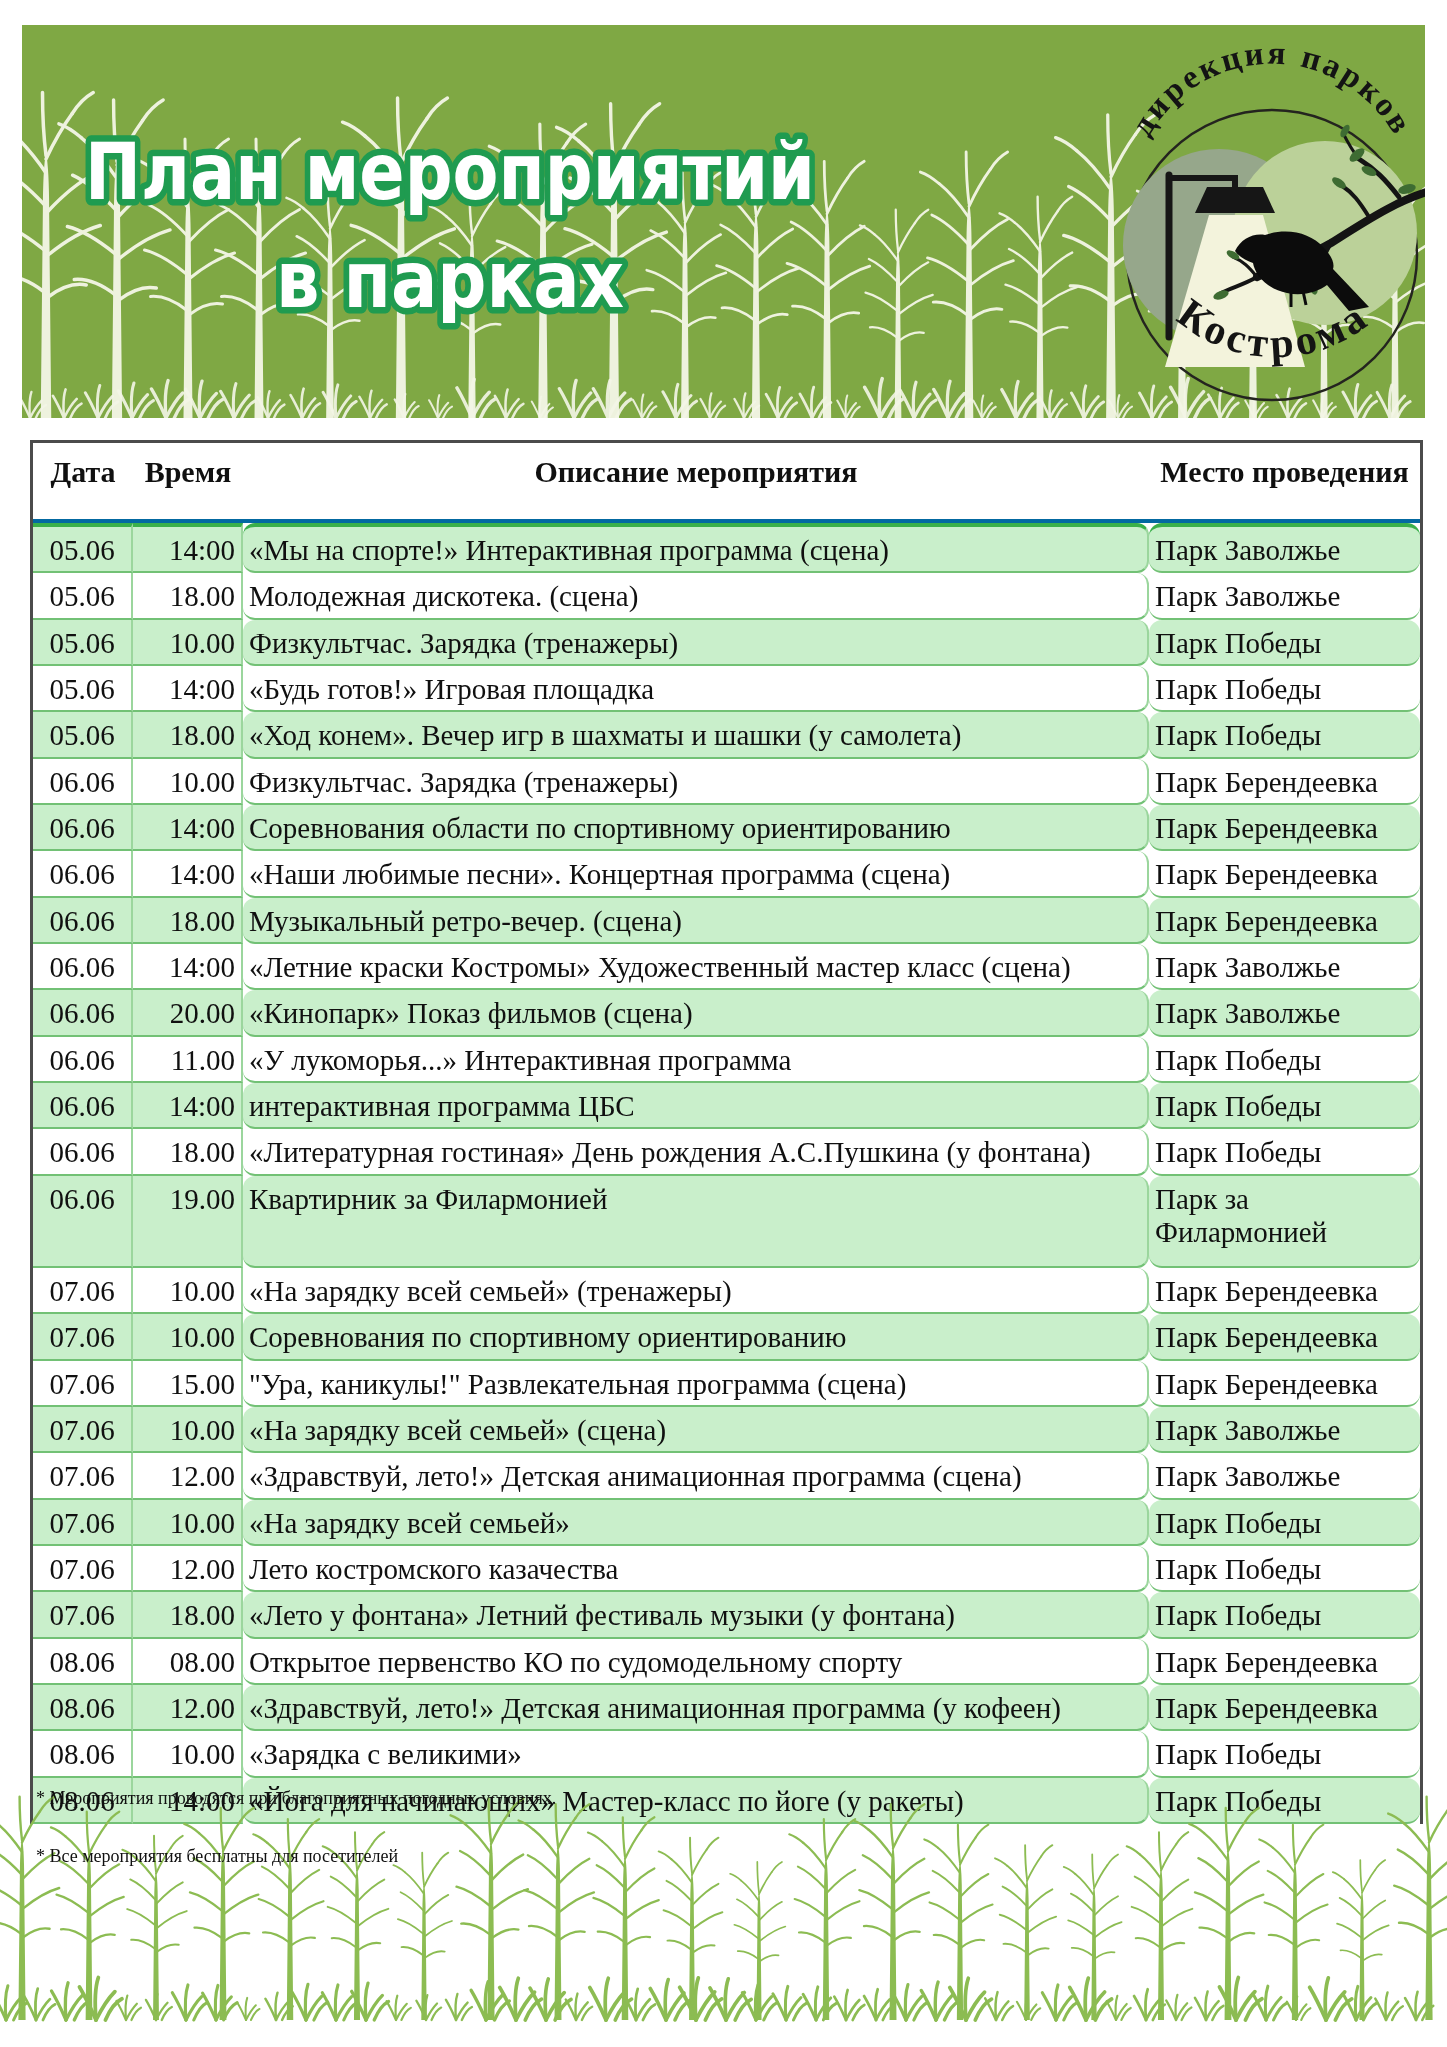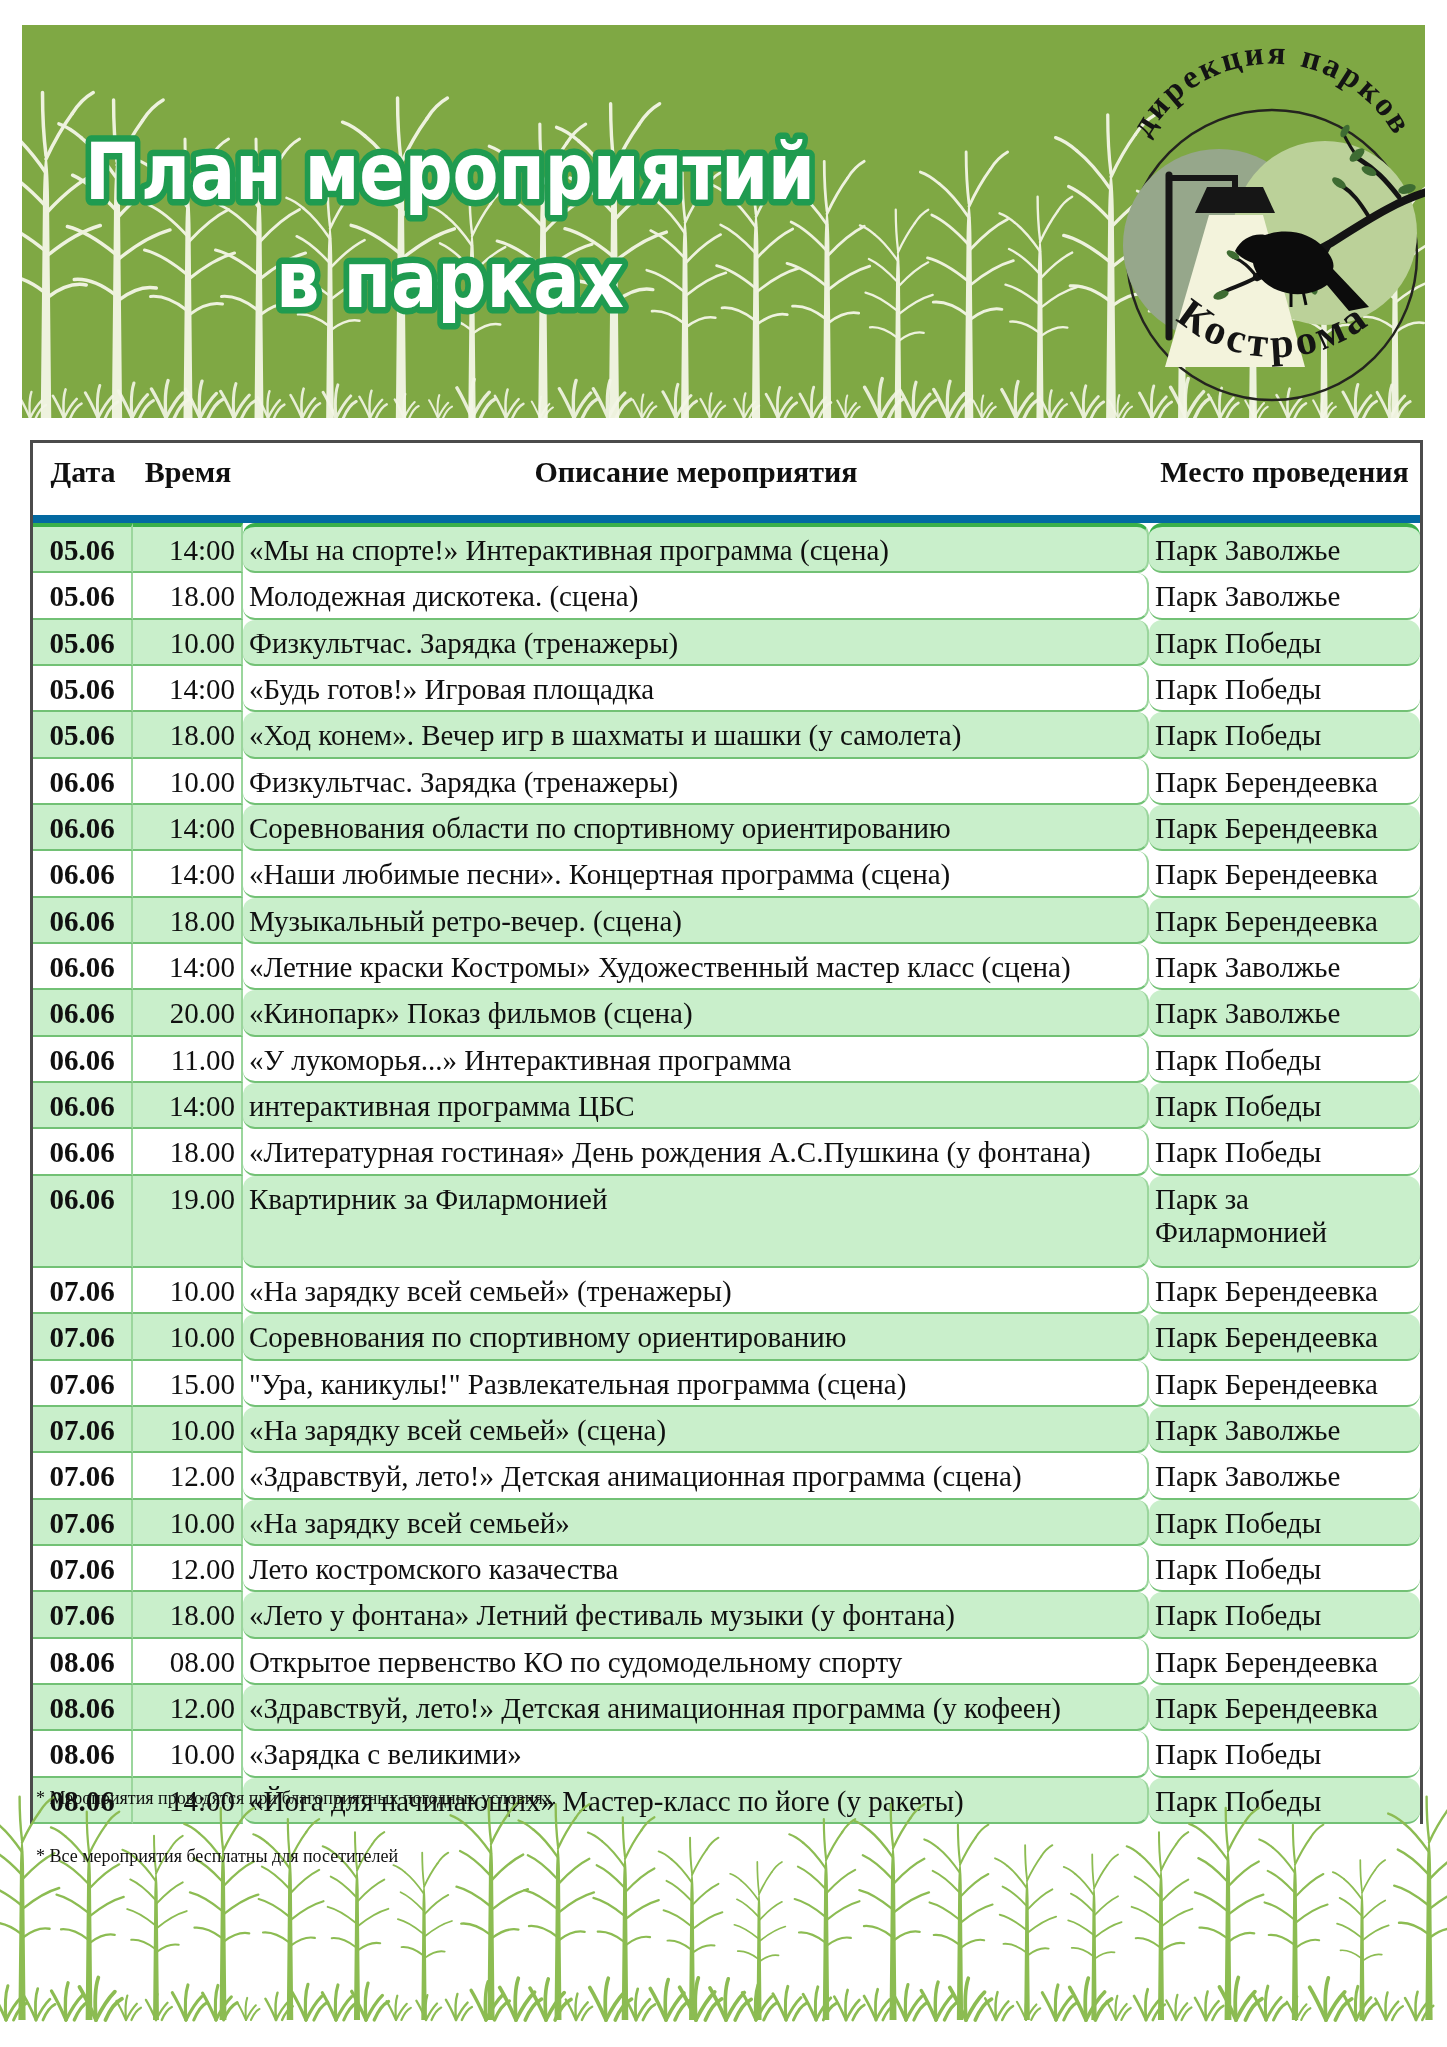--- a/index.html
+++ b/index.html
@@ -13,33 +13,33 @@
   
   table.events{
     position:absolute;left:30px;top:440px;width:1387px;
     border-collapse:separate;border-spacing:0;table-layout:fixed;
     border:3px solid #4b4b4b;border-bottom-width:0;
     background:#ffffff;
   }
   table.events th{
     font-family:"Liberation Serif", serif;font-weight:bold;font-size:30px;color:#101010;
     text-align:center;vertical-align:top;padding:12px 4px 0 4px;height:80px;
-    box-sizing:border-box;border-bottom:8px solid #0369a1;background:#ffffff;
+    box-sizing:border-box;border-bottom:4px solid #0369a1;background:#ffffff;
   }
   table.events td{
     font-size:29px;color:#101010;vertical-align:top;box-sizing:border-box;
     padding:7px 6px 4px 6px;height:46px;line-height:1.15;
     border-bottom:2px solid #72c175;overflow:hidden;
   }
   table.events td:not(:last-child){border-right:2px solid #9bd69d;}
   table.events tr.green td{background:#c9efcb;}
   table.events tr.white td{background:#ffffff;}
   table.events tr.first td{border-top:4px solid #3ab04a;}
   table.events tr.tall td{height:92px;}
-  td.c-date{text-align:center;font-weight:bold;}
+  td.c-date{text-align:center;font-weight:normal;}
   td.c-time{text-align:right;}
   td.c-desc{text-align:left;padding-left:22px;border-radius:12px;}
   td.c-venue{text-align:left;padding-left:18px;white-space:pre-line;border-radius:13px;}
   
   .note{
     position:absolute;left:36px;z-index:3;font-size:18px;color:#101010;
     font-family:"Liberation Serif", serif;
   }
   .note1{top:1788px;}
   .note2{top:1846px;}

